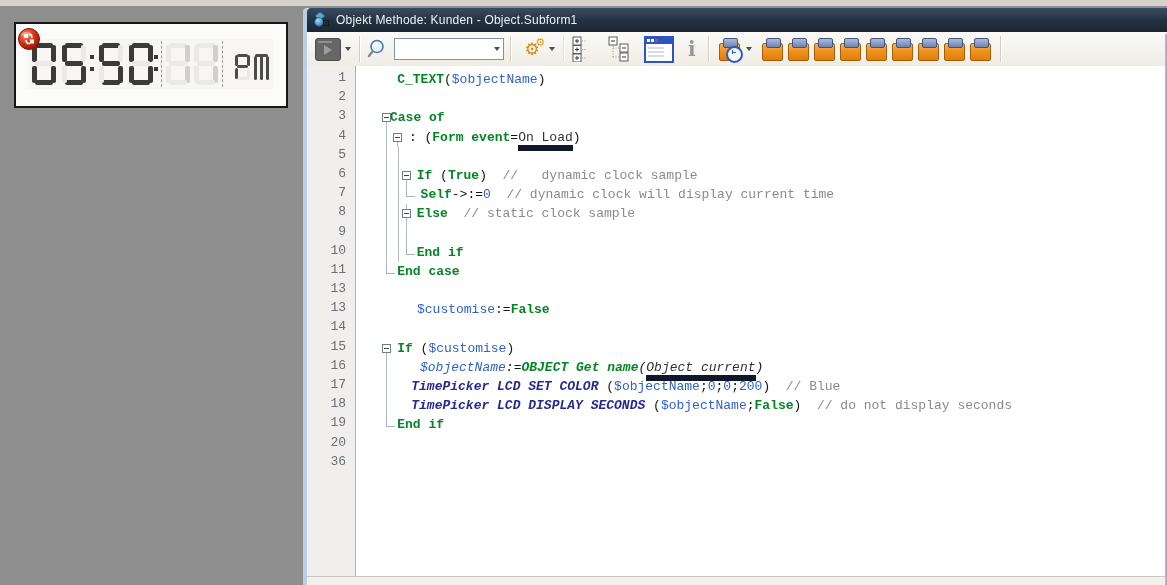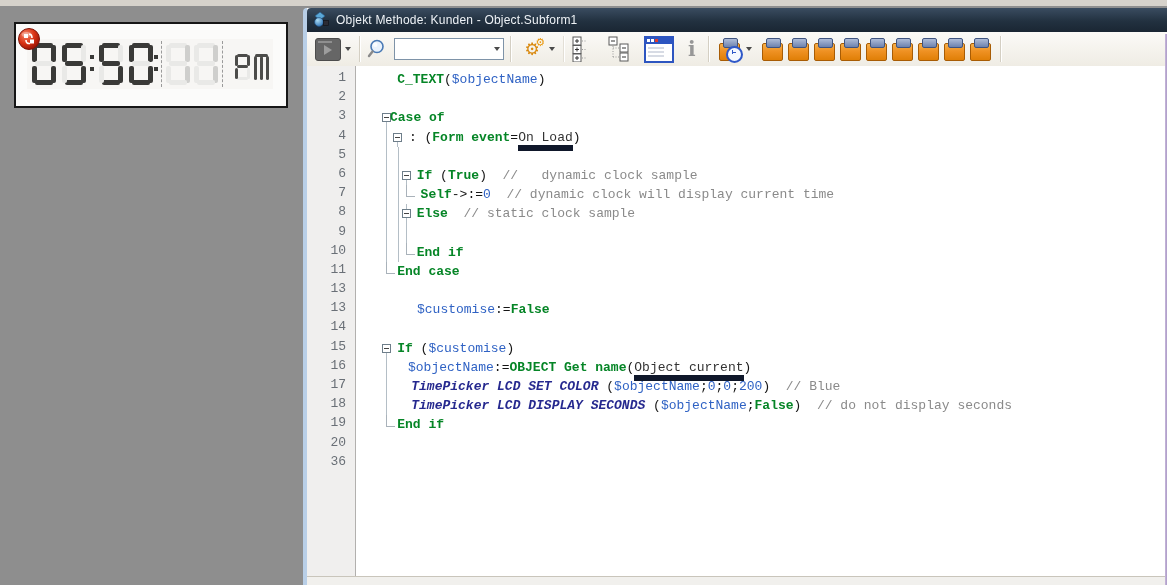--- a/index.html
+++ b/index.html
@@ -381,21 +381,21 @@
         <div class="cl"><span class="guide" style="left: 29.89px;"></span><span class="guide" style="left: 41.59px;"></span><span class="stem" style="left: 49.88px;"></span><span class="fbox" style="left: 45.88px;"><i></i></span><span style="position: absolute; left: 60.7px;"><span class="tok cmd">If</span><span class="tok pln"> (</span><span class="tok cmd">True</span><span class="tok pln">)  </span><span class="tok cmt">//   dynamic clock sample</span></span></div>
         <div class="cl"><span class="guide" style="left: 29.89px;"></span><span class="guide" style="left: 41.59px;"></span><span class="elbow" style="left: 50.17px;"></span><span style="position: absolute; left: 64.6px;"><span class="tok cmd">Self</span><span class="tok pln">-&gt;:=</span><span class="tok num">0</span><span class="tok pln">  </span><span class="tok cmt">// dynamic clock will display current time</span></span></div>
         <div class="cl"><span class="guide" style="left: 29.89px;"></span><span class="guide" style="left: 41.59px;"></span><span class="guide" style="left: 50.17px;"></span><span class="fbox" style="left: 45.88px;"><i></i></span><span style="position: absolute; left: 60.7px;"><span class="tok cmd">Else</span><span class="tok pln">  </span><span class="tok cmt">// static clock sample</span></span></div>
         <div class="cl"><span class="guide" style="left: 29.89px;"></span><span class="guide" style="left: 41.59px;"></span><span class="guide" style="left: 50.17px;"></span></div>
         <div class="cl"><span class="guide" style="left: 29.89px;"></span><span class="guide" style="left: 41.59px;"></span><span class="elbow" style="left: 50.17px;"></span><span style="position: absolute; left: 60.7px;"><span class="tok cmd">End if</span></span></div>
         <div class="cl"><span class="elbow" style="left: 29.89px;"></span><span style="position: absolute; left: 41.2px;"><span class="tok cmd">End case</span></span></div>
         <div class="cl"></div>
         <div class="cl"><span style="position: absolute; left: 61px;"><span class="tok var">$customise</span><span class="tok pln">:=</span><span class="tok cmd">False</span></span></div>
         <div class="cl"></div>
         <div class="cl"><span class="stem" style="left: 29.6px;"></span><span class="fbox" style="left: 25.6px;"><i></i></span><span style="position: absolute; left: 41.2px;"><span class="tok cmd">If</span><span class="tok pln"> (</span><span class="tok var">$customise</span><span class="tok pln">)</span></span></div>
-        <div class="cl"><span class="guide" style="left: 29.89px;"></span><span style="position: absolute; left: 52px;"><span class="tok var">$objectName</span><span class="tok pln">:=</span><span class="tok cmd">OBJECT Get name</span><span class="tok pln">(</span><span class="tok konst">Object current</span><span class="tok pln">)</span></span></div>
+        <div class="cl"><span class="guide" style="left: 29.89px;"></span><span style="position: absolute; left: 64px; font-style: italic;"><span class="tok var">$objectName</span><span class="tok pln">:=</span><span class="tok cmd">OBJECT Get name</span><span class="tok pln">(</span><span class="tok konst">Object current</span><span class="tok pln">)</span></span></div>
         <div class="cl"><span class="guide" style="left: 29.89px;"></span><span style="position: absolute; left: 55.24px;"><span class="tok plug">TimePicker LCD SET COLOR</span><span class="tok pln"> (</span><span class="tok var">$objectName</span><span class="tok pln">;</span><span class="tok num">0</span><span class="tok pln">;</span><span class="tok num">0</span><span class="tok pln">;</span><span class="tok num">200</span><span class="tok pln">)  </span><span class="tok cmt">// Blue</span></span></div>
         <div class="cl"><span class="guide" style="left: 29.89px;"></span><span style="position: absolute; left: 55.24px;"><span class="tok plug">TimePicker LCD DISPLAY SECONDS</span><span class="tok pln"> (</span><span class="tok var">$objectName</span><span class="tok pln">;</span><span class="tok cmd">False</span><span class="tok pln">)  </span><span class="tok cmt">// do not display seconds</span></span></div>
         <div class="cl"><span class="elbow" style="left: 29.89px;"></span><span style="position: absolute; left: 41.2px;"><span class="tok cmd">End if</span></span></div>
         <div class="cl"></div>
       </div>
   </div>
 
   <div class="hscroll"></div>
   <div class="vscroll"></div>
 </div>

